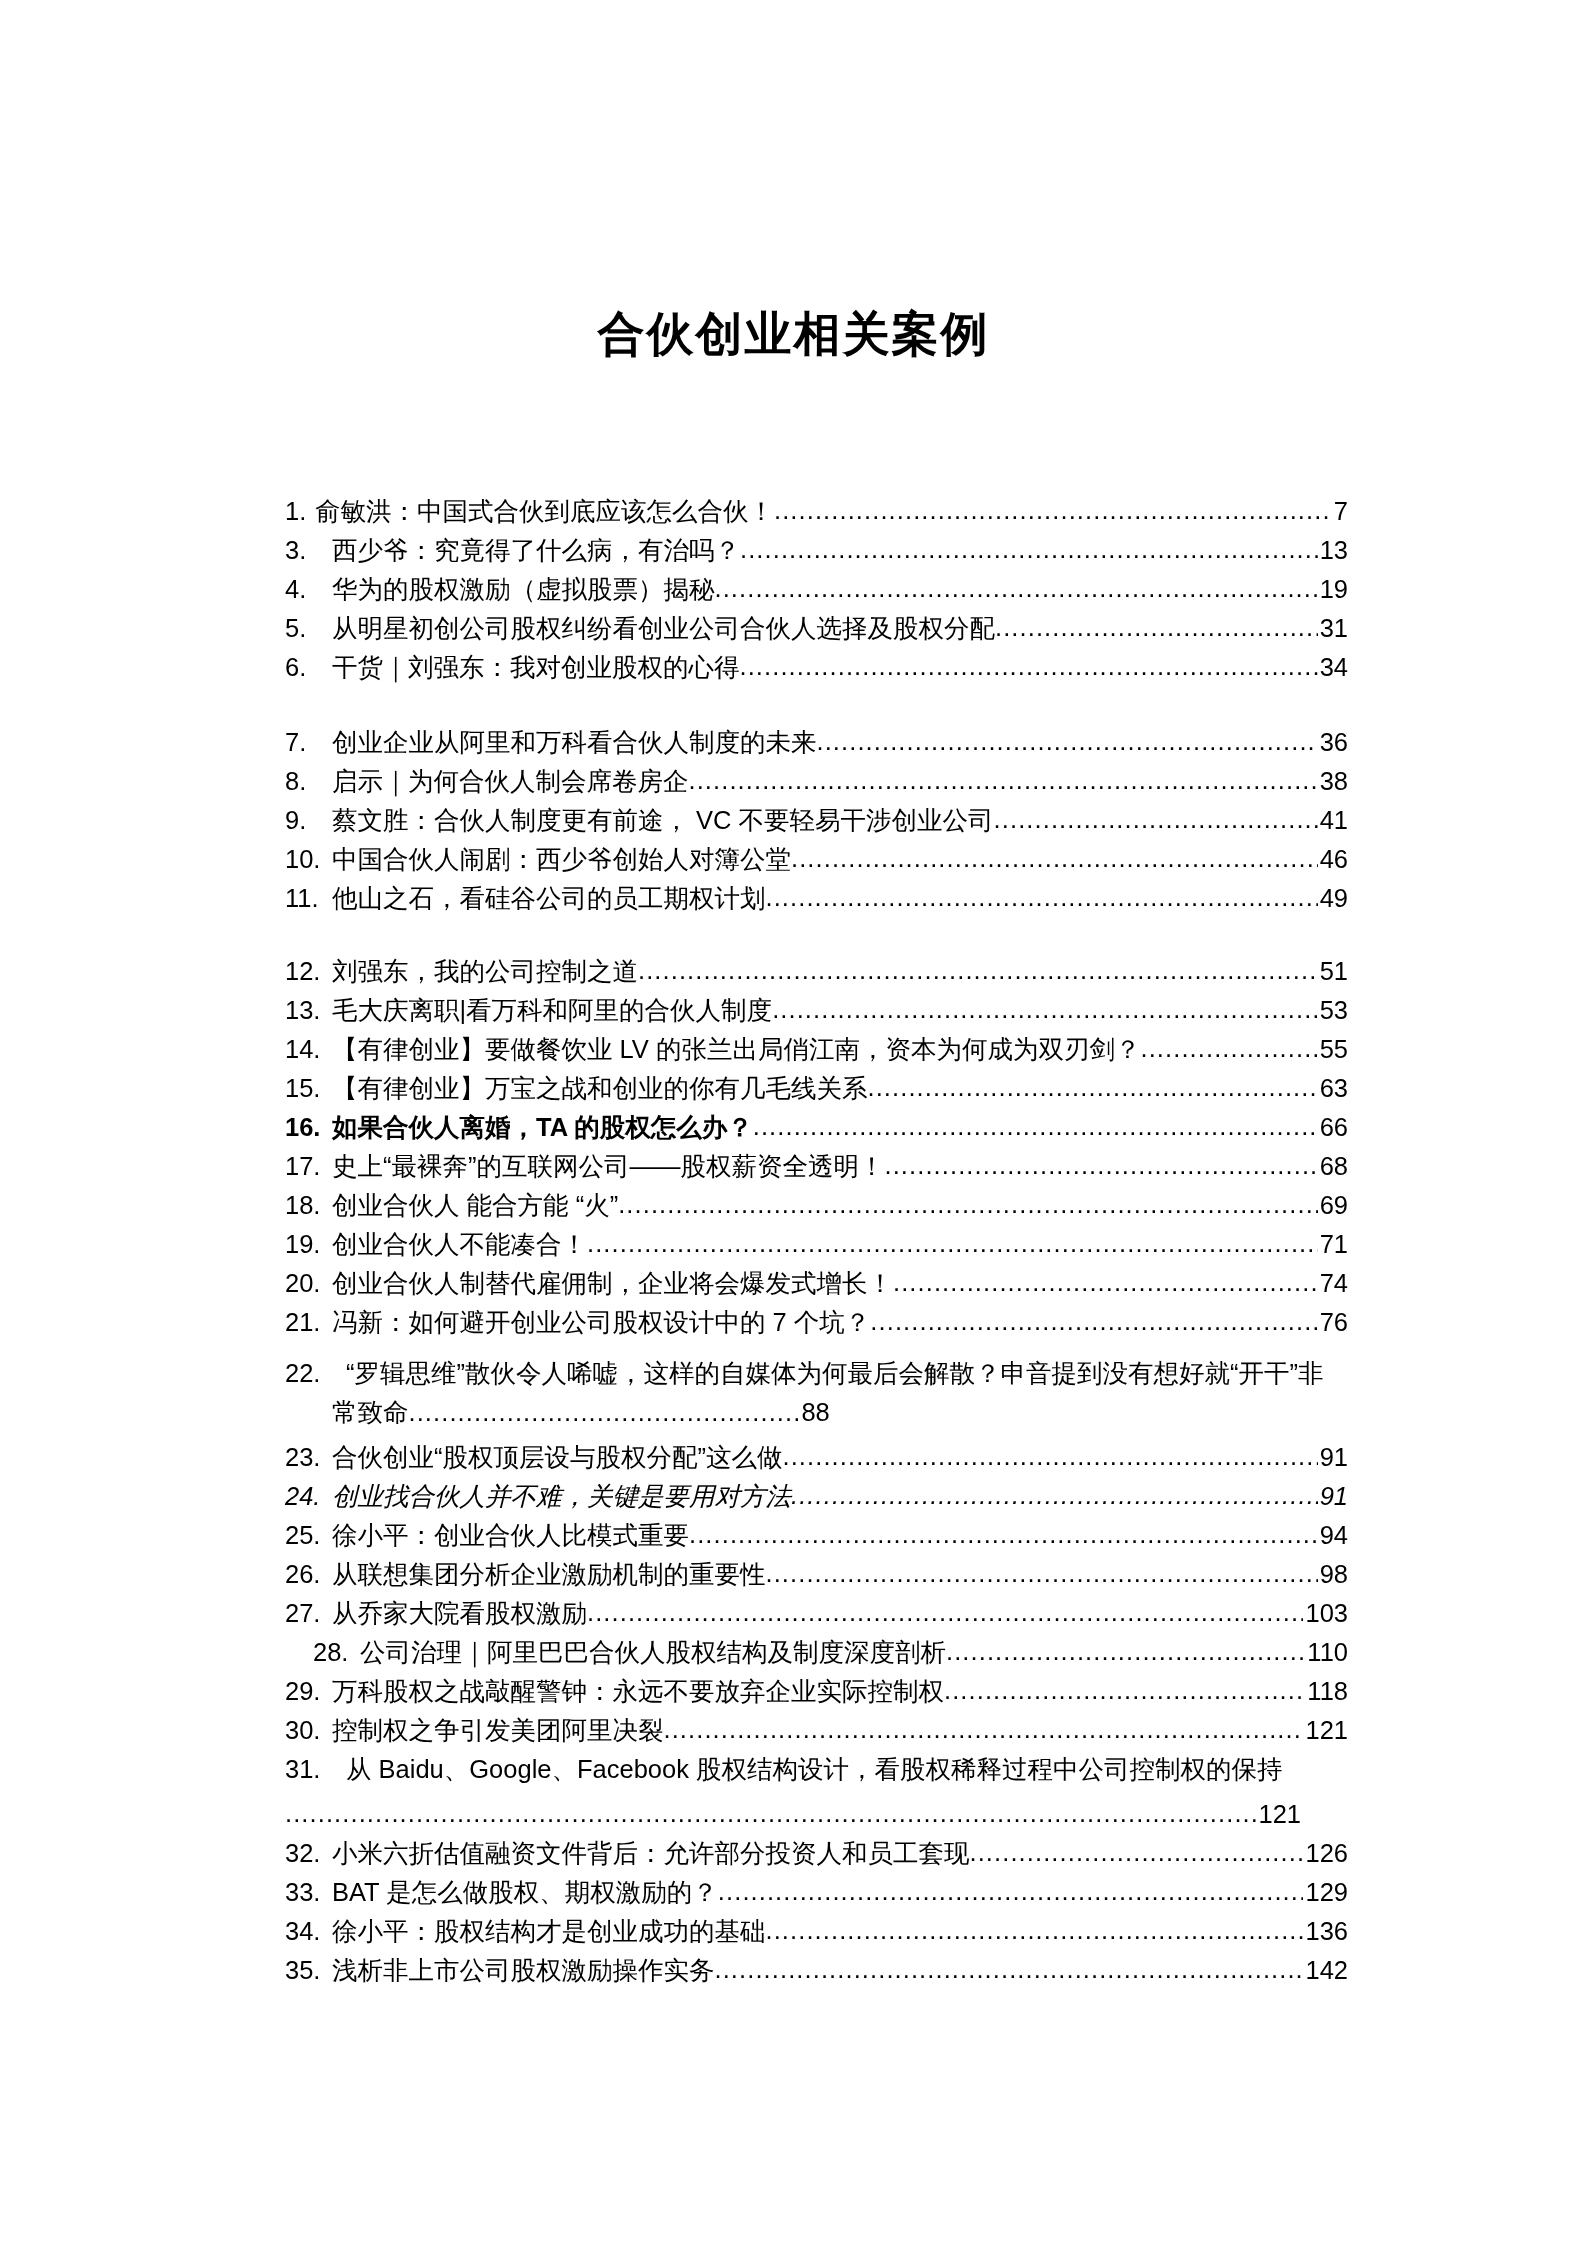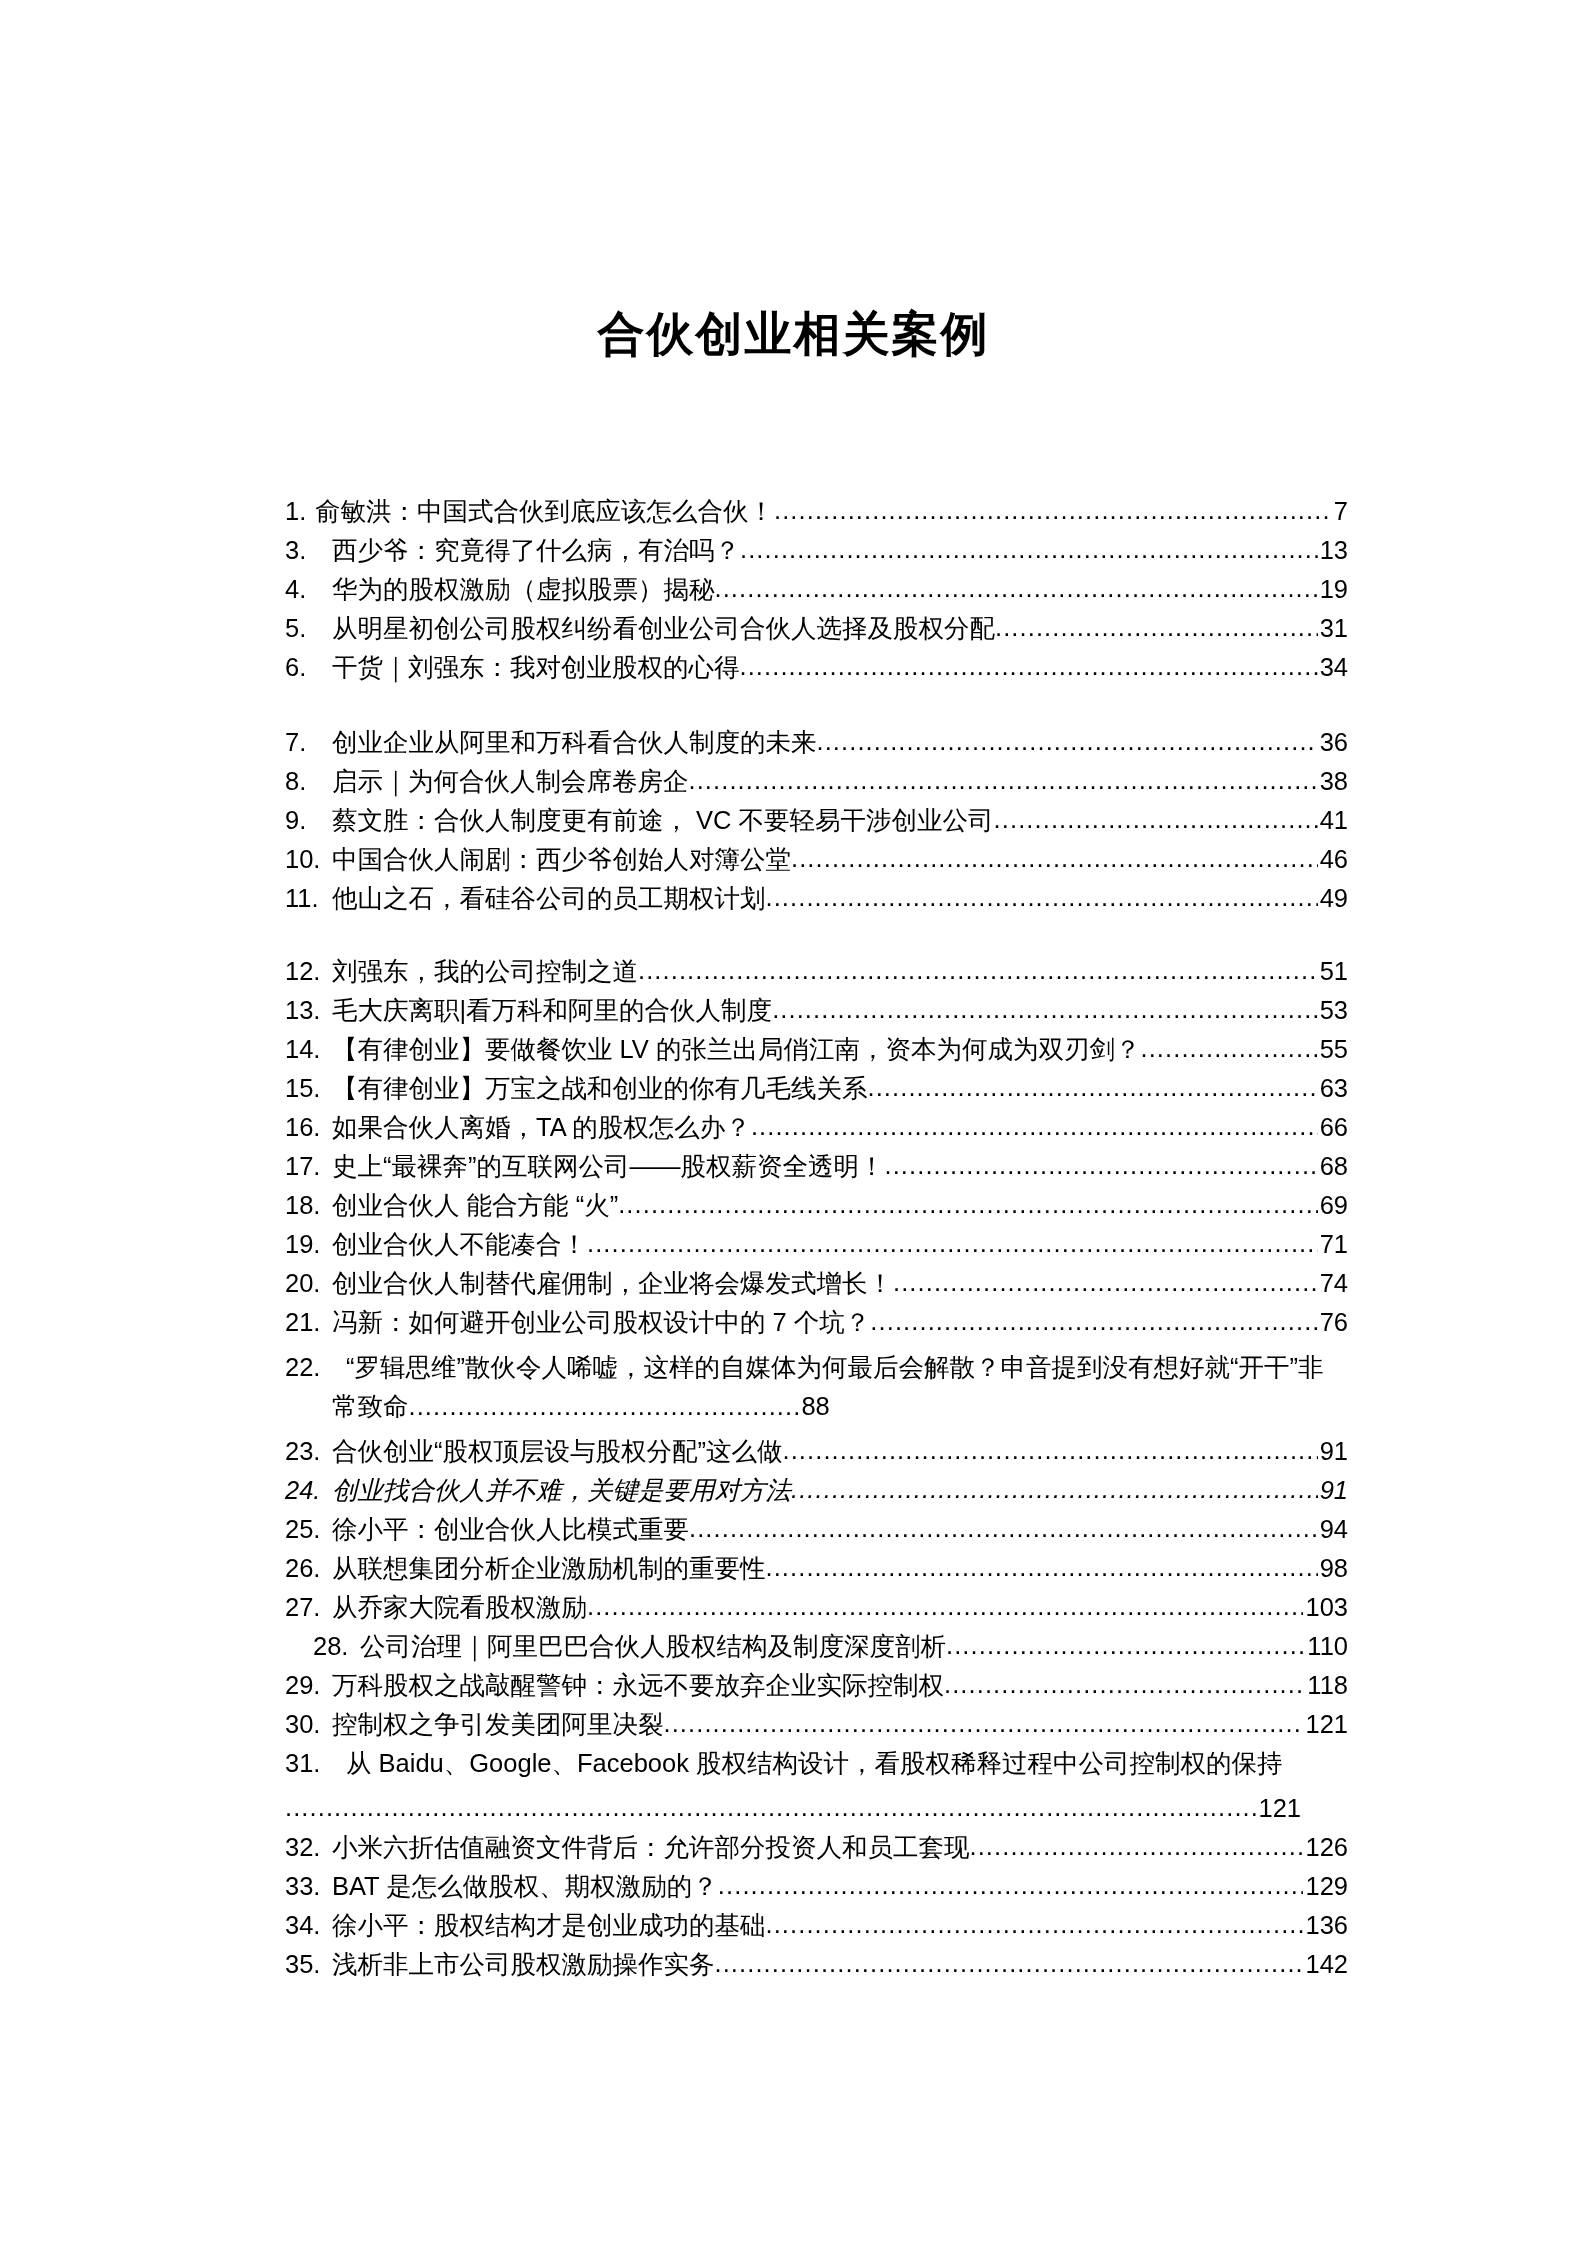--- a/index.html
+++ b/index.html
@@ -220,21 +220,21 @@
       </div>
       <div class="toc-entry" style="padding-left: 0px; text-indent: 0px;">
         <div class="toc-line">
           <span style="white-space: nowrap; flex: 0 0 auto;"><span class="toc-num" style="display: inline-block; width: 47px;">15.</span><span class="toc-label">【有律创业】万宝之战和创业的你有几毛线关系</span></span>
           <span class="leader"></span>
           <span class="toc-page">63</span>
         </div>
       </div>
       <div class="toc-entry" style="padding-left: 0px; text-indent: 0px;">
         <div class="toc-line">
-          <span style="white-space: nowrap; flex: 0 0 auto;"><span class="toc-num" style="display: inline-block; width: 47px;">16.</span><span class="toc-label">如果合伙人离婚，TA 的股权怎么办？</span></span>
+          <span style="white-space: nowrap; flex: 0 0 auto; font-weight: bold;"><span class="toc-num" style="display: inline-block; width: 47px;">16.</span><span class="toc-label">如果合伙人离婚，TA 的股权怎么办？</span></span>
           <span class="leader"></span>
           <span class="toc-page">66</span>
         </div>
       </div>
       <div class="toc-entry" style="padding-left: 0px; text-indent: 0px;">
         <div class="toc-line">
           <span style="white-space: nowrap; flex: 0 0 auto;"><span class="toc-num" style="display: inline-block; width: 47px;">17.</span><span class="toc-label">史上“最裸奔”的互联网公司——股权薪资全透明！</span></span>
           <span class="leader"></span>
           <span class="toc-page">68</span>
         </div>
@@ -260,21 +260,21 @@
           <span class="toc-page">74</span>
         </div>
       </div>
       <div class="toc-entry" style="padding-left: 0px; text-indent: 0px;">
         <div class="toc-line">
           <span style="white-space: nowrap; flex: 0 0 auto;"><span class="toc-num" style="display: inline-block; width: 47px;">21.</span><span class="toc-label">冯新：如何避开创业公司股权设计中的 7 个坑？</span></span>
           <span class="leader"></span>
           <span class="toc-page">76</span>
         </div>
       </div>
-      <div class="toc-entry" style="padding-left: 47px; text-indent: -47px; margin-top: 6px; margin-bottom: 6px;"><span class="toc-num">22. </span><span class="toc-label">“罗辑思维”散伙令人唏嘘，这样的自媒体为何最后会解散？申音提到没有想好就“开干”非常致命</span><span style="letter-spacing: 1.1px;">................................................</span><span>88</span></div>
+      <div class="toc-entry" style="padding-left: 47px; text-indent: -47px; margin-top: 12px; margin-bottom: 6px;"><span class="toc-num">22. </span><span class="toc-label">“罗辑思维”散伙令人唏嘘，这样的自媒体为何最后会解散？申音提到没有想好就“开干”非常致命</span><span style="letter-spacing: 1.1px;">................................................</span><span>88</span></div>
       <div class="toc-entry" style="padding-left: 0px; text-indent: 0px;">
         <div class="toc-line">
           <span style="white-space: nowrap; flex: 0 0 auto;"><span class="toc-num" style="display: inline-block; width: 47px;">23.</span><span class="toc-label">合伙创业“股权顶层设与股权分配”这么做</span></span>
           <span class="leader"></span>
           <span class="toc-page">91</span>
         </div>
       </div>
       <div class="toc-entry" style="padding-left: 0px; text-indent: 0px; font-style: italic;">
         <div class="toc-line">
           <span style="white-space: nowrap; flex: 0 0 auto;"><span class="toc-num" style="display: inline-block; width: 47px;">24.</span><span class="toc-label">创业找合伙人并不难，关键是要用对方法</span></span>

